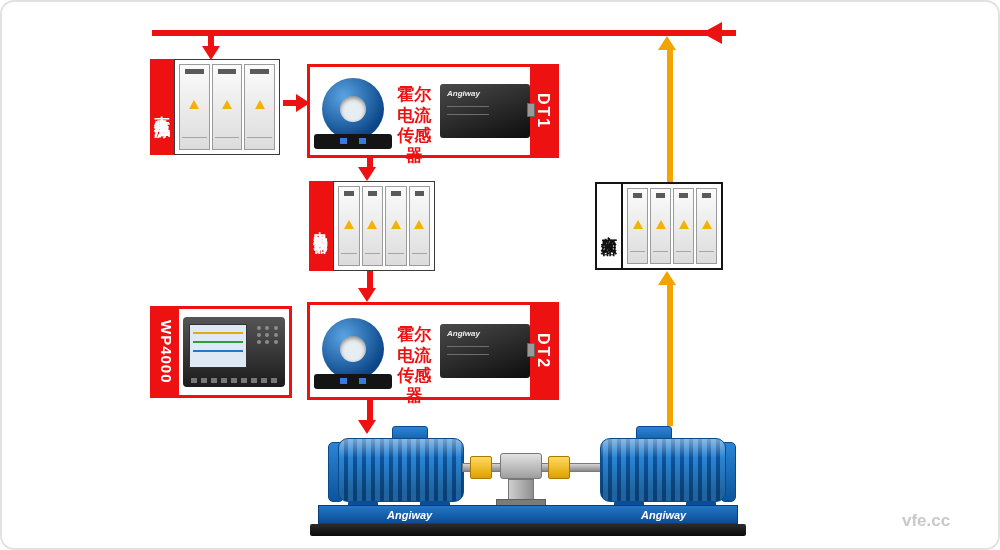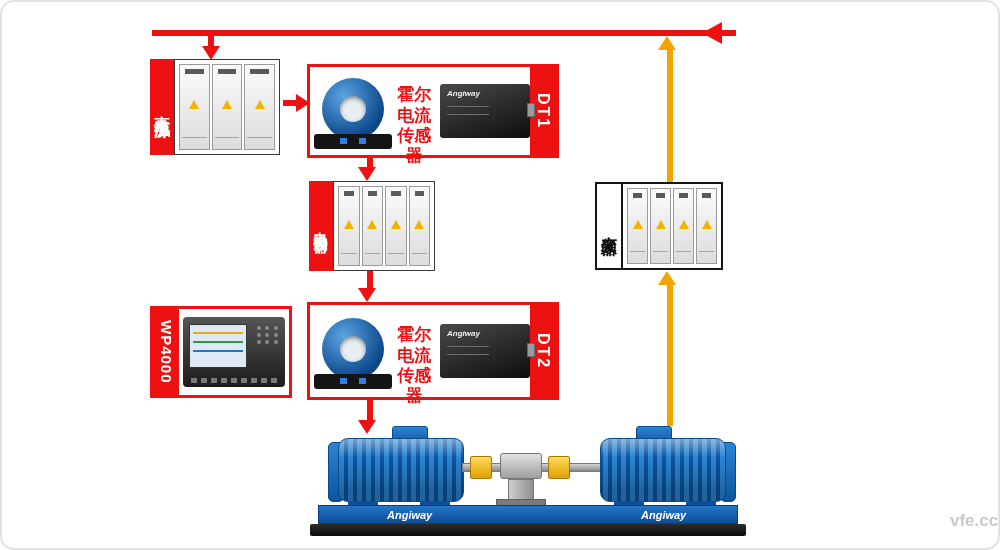--- a/index.html
+++ b/index.html
@@ -75,21 +75,21 @@
   .motor-foot{position:absolute;bottom:0;width:30px;height:9px;background:#0c4d97;border-radius:2px;}
   .shaft{position:absolute;left:460px;top:461px;width:140px;height:9px;background:linear-gradient(#d5d5d5,#898989);border:1px solid #7a7a7a;}
   .coupling{position:absolute;width:22px;height:23px;background:linear-gradient(180deg,#ffd95e,#e0a000);border:1px solid #a87800;border-radius:2px;}
   .torque{position:absolute;left:498px;top:451px;width:42px;height:26px;background:linear-gradient(#e2e2e2,#9e9e9e);border:1px solid #777;border-radius:3px;}
   .pedestal{position:absolute;left:506px;top:477px;width:26px;height:24px;background:linear-gradient(90deg,#cfcfcf,#8f8f8f);border:1px solid #777;}
   .ped-base{position:absolute;left:494px;top:497px;width:50px;height:8px;background:#7b7b7b;border:1px solid #5f5f5f;}
   .platform{position:absolute;left:316px;top:503px;width:420px;height:19px;background:linear-gradient(#2377c8,#0b4c97);border:1px solid #083e7c;}
   .platform span{position:absolute;top:3px;font-style:italic;font-weight:bold;font-size:11px;color:#fff;}
   .rail{position:absolute;left:308px;top:522px;width:436px;height:12px;background:linear-gradient(#2c2c2c,#0b0b0b);border-radius:2px;}
 
-  .watermark{position:absolute;left:900px;top:509px;font-size:17px;font-weight:bold;color:#c9c9c9;margin-left:48px;}
+  .watermark{position:absolute;left:900px;top:509px;font-size:17px;font-weight:bold;color:#c9c9c9;}
 </style>
 </head>
 <body>
 
 <div class="stage">
 
   <div class="line red-bg" style="left:150px;top:28px;width:584px;height:6px"></div>
   <div class="tri tri-left-red" style="left:700px;top:20px"></div>
 
   <div class="line red-bg" style="left:206px;top:31px;width:6px;height:15px"></div>

